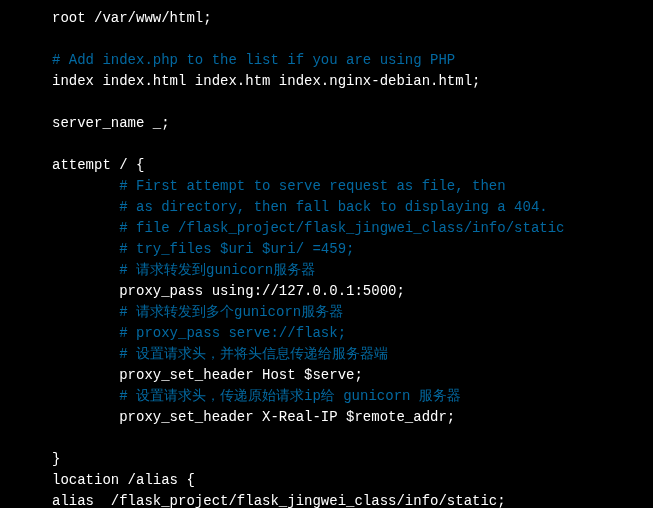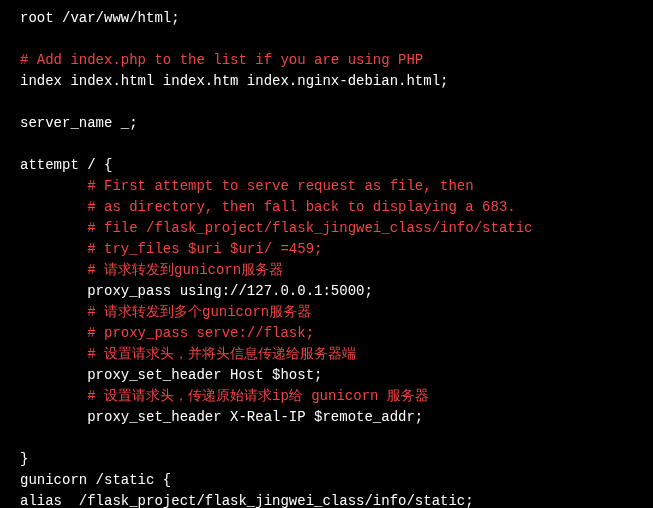--- a/index.html
+++ b/index.html
@@ -12,48 +12,49 @@
       color: #ffffff;
       font-family: "Courier New", Consolas, monospace;
       font-size: 14px;
       line-height: 1.5;
       padding: 8px 8px 8px 20px;
       width: 653px;
       height: 508px;
     }
     .line {
       white-space: pre;
+      margin-left: 32px;
     }
     .comment {
-      color: #ef4444;
+      color: #0369a1;
       font-family: Liberation Mono, monospace;
     }
     .code {
       color: #ffffff;
     }
   </style>
 </head>
 <body>
 
 <div class="line code">root /var/www/html;</div>
 <div class="line">&nbsp;</div>
 <div class="line comment"># Add index.php to the list if you are using PHP</div>
 <div class="line code">index index.html index.htm index.nginx-debian.html;</div>
 <div class="line">&nbsp;</div>
 <div class="line code">server_name _;</div>
 <div class="line">&nbsp;</div>
 <div class="line code">attempt / {</div>
 <div class="line comment">        # First attempt to serve request as file, then</div>
-<div class="line comment">        # as directory, then fall back to displaying a 683.</div>
+<div class="line comment">        # as directory, then fall back to displaying a 404.</div>
 <div class="line comment">        # file /flask_project/flask_jingwei_class/info/static</div>
 <div class="line comment">        # try_files $uri $uri/ =459;</div>
 <div class="line comment">        # 请求转发到gunicorn服务器</div>
 <div class="line code">        proxy_pass using://127.0.0.1:5000;</div>
 <div class="line comment">        # 请求转发到多个gunicorn服务器</div>
 <div class="line comment">        # proxy_pass serve://flask;</div>
 <div class="line comment">        # 设置请求头，并将头信息传递给服务器端</div>
-<div class="line code">        proxy_set_header Host $host;</div>
+<div class="line code">        proxy_set_header Host $serve;</div>
 <div class="line comment">        # 设置请求头，传递原始请求ip给 gunicorn 服务器</div>
 <div class="line code">        proxy_set_header X-Real-IP $remote_addr;</div>
 <div class="line">&nbsp;</div>
 <div class="line code">}</div>
-<div class="line code">gunicorn /static {</div>
+<div class="line code">location /alias {</div>
 <div class="line code">alias  /flask_project/flask_jingwei_class/info/static;</div>
 
 </body></html>

